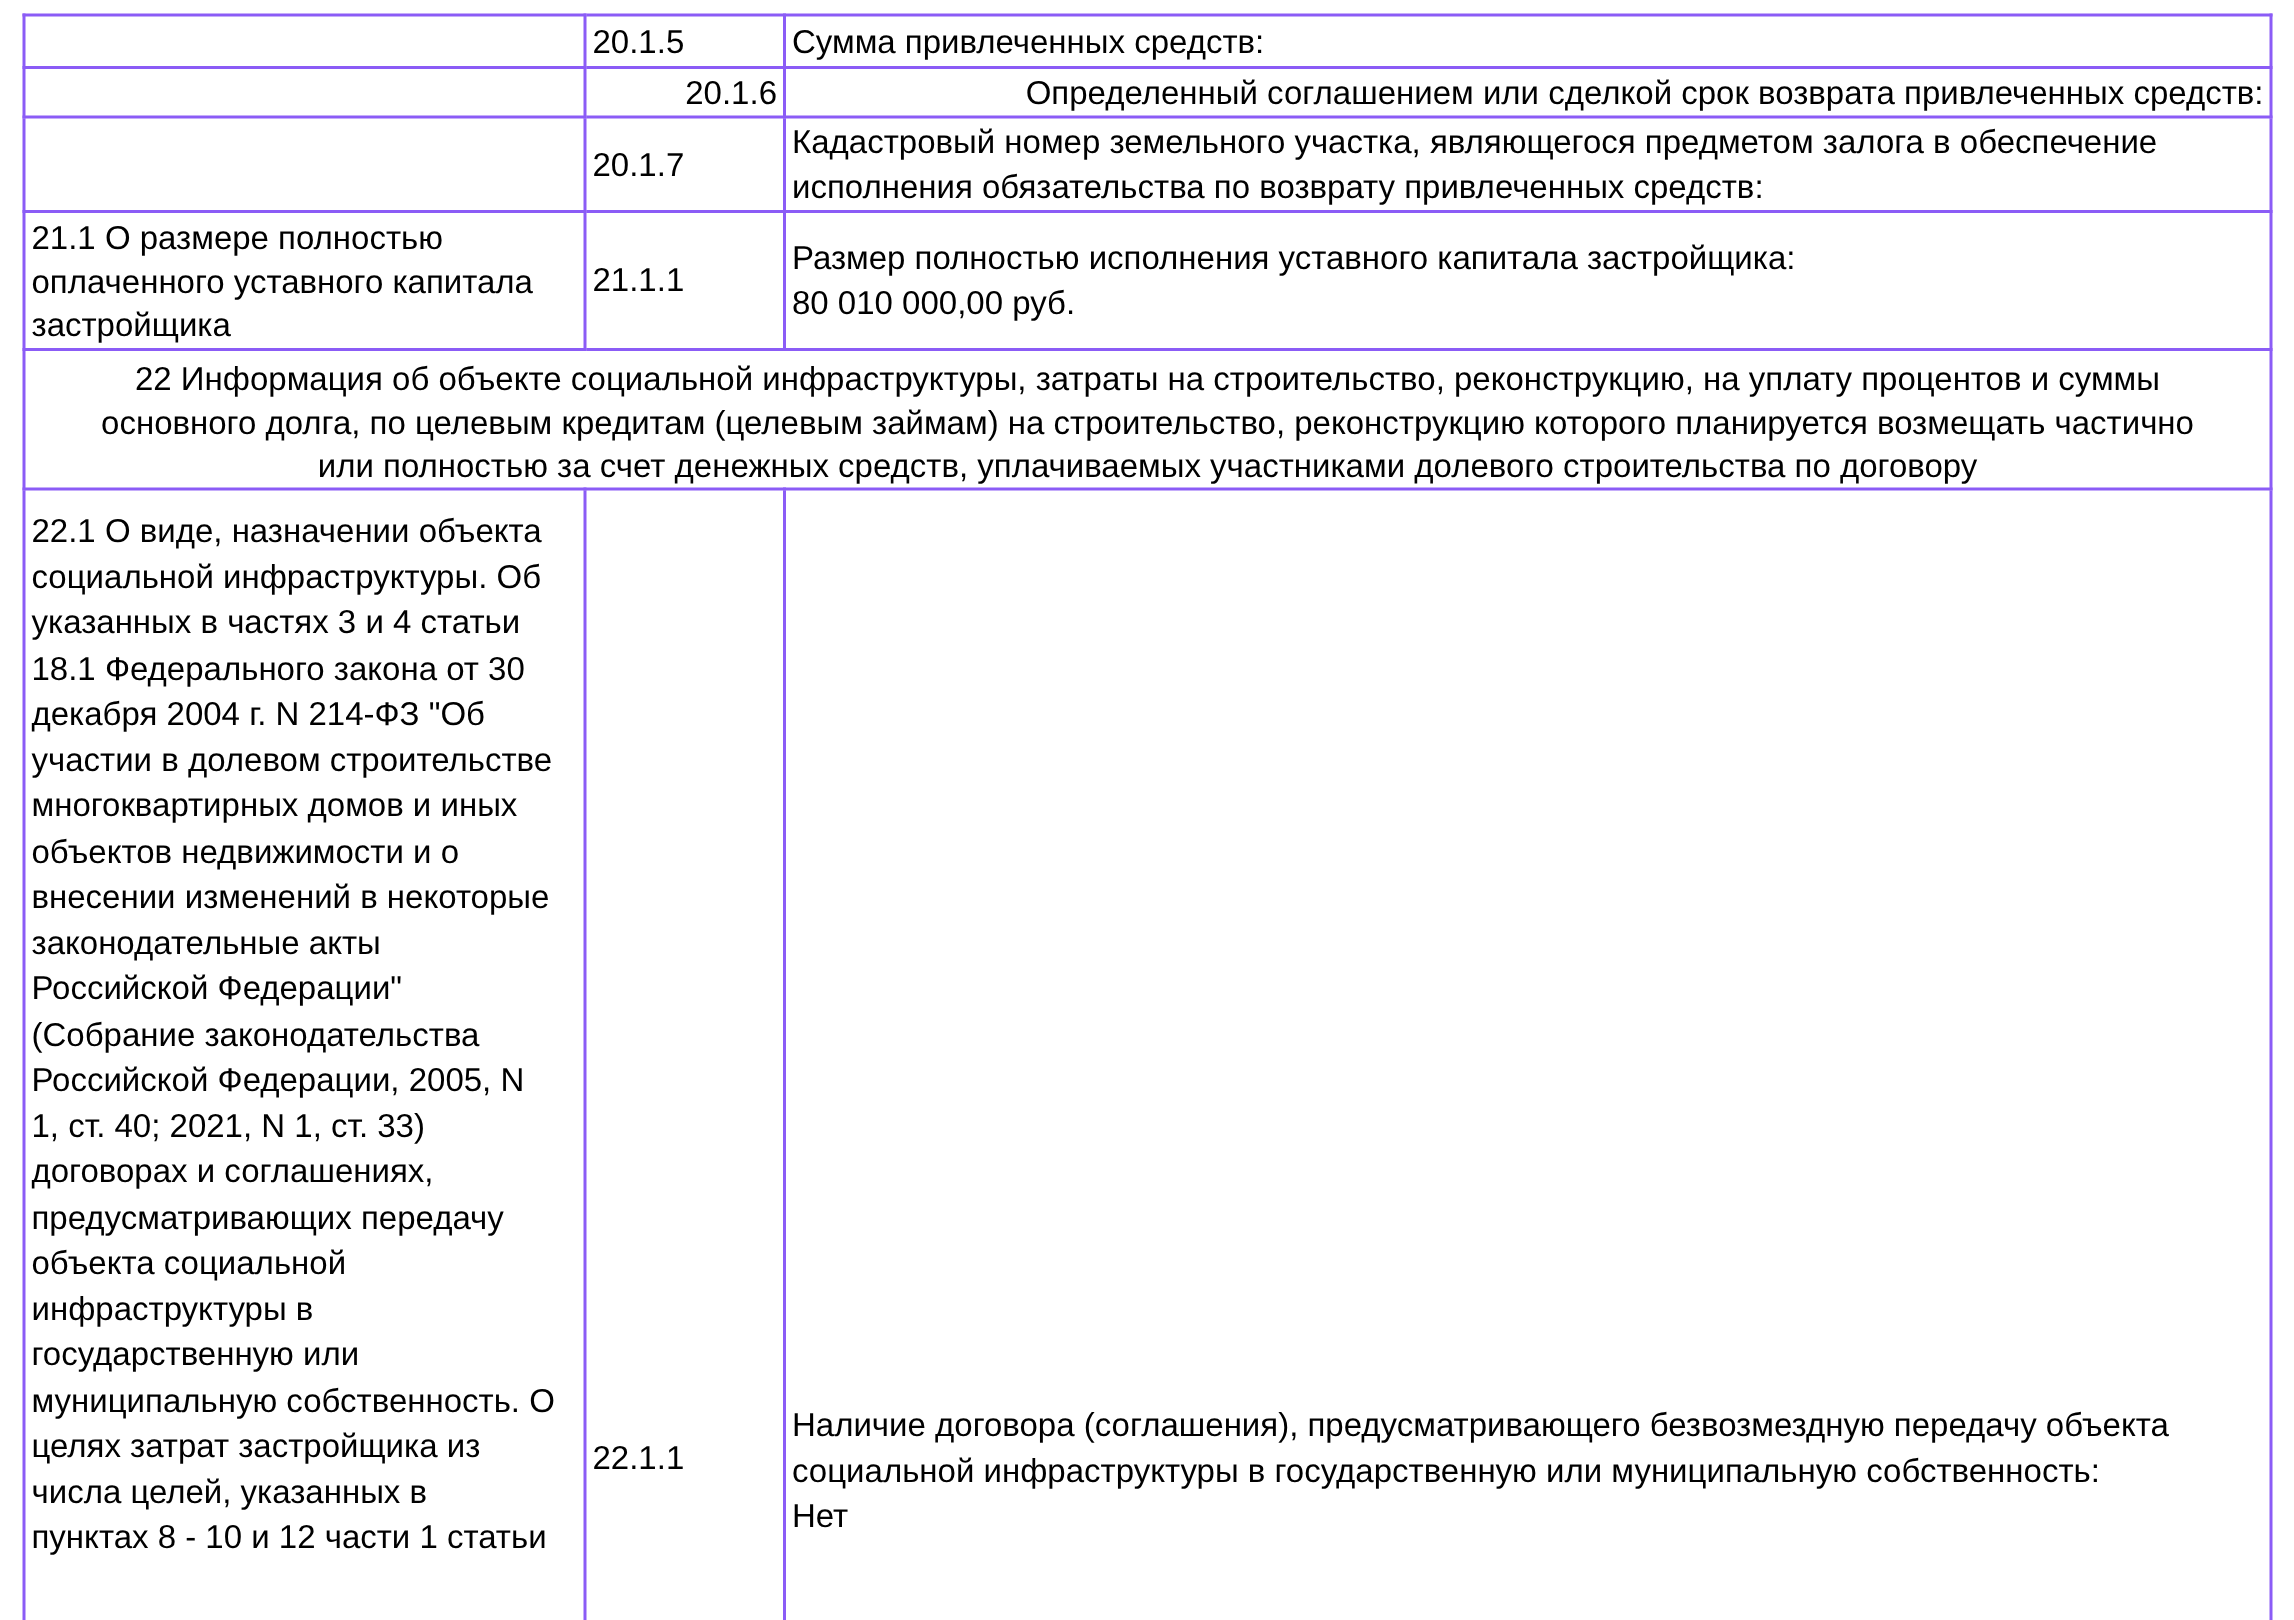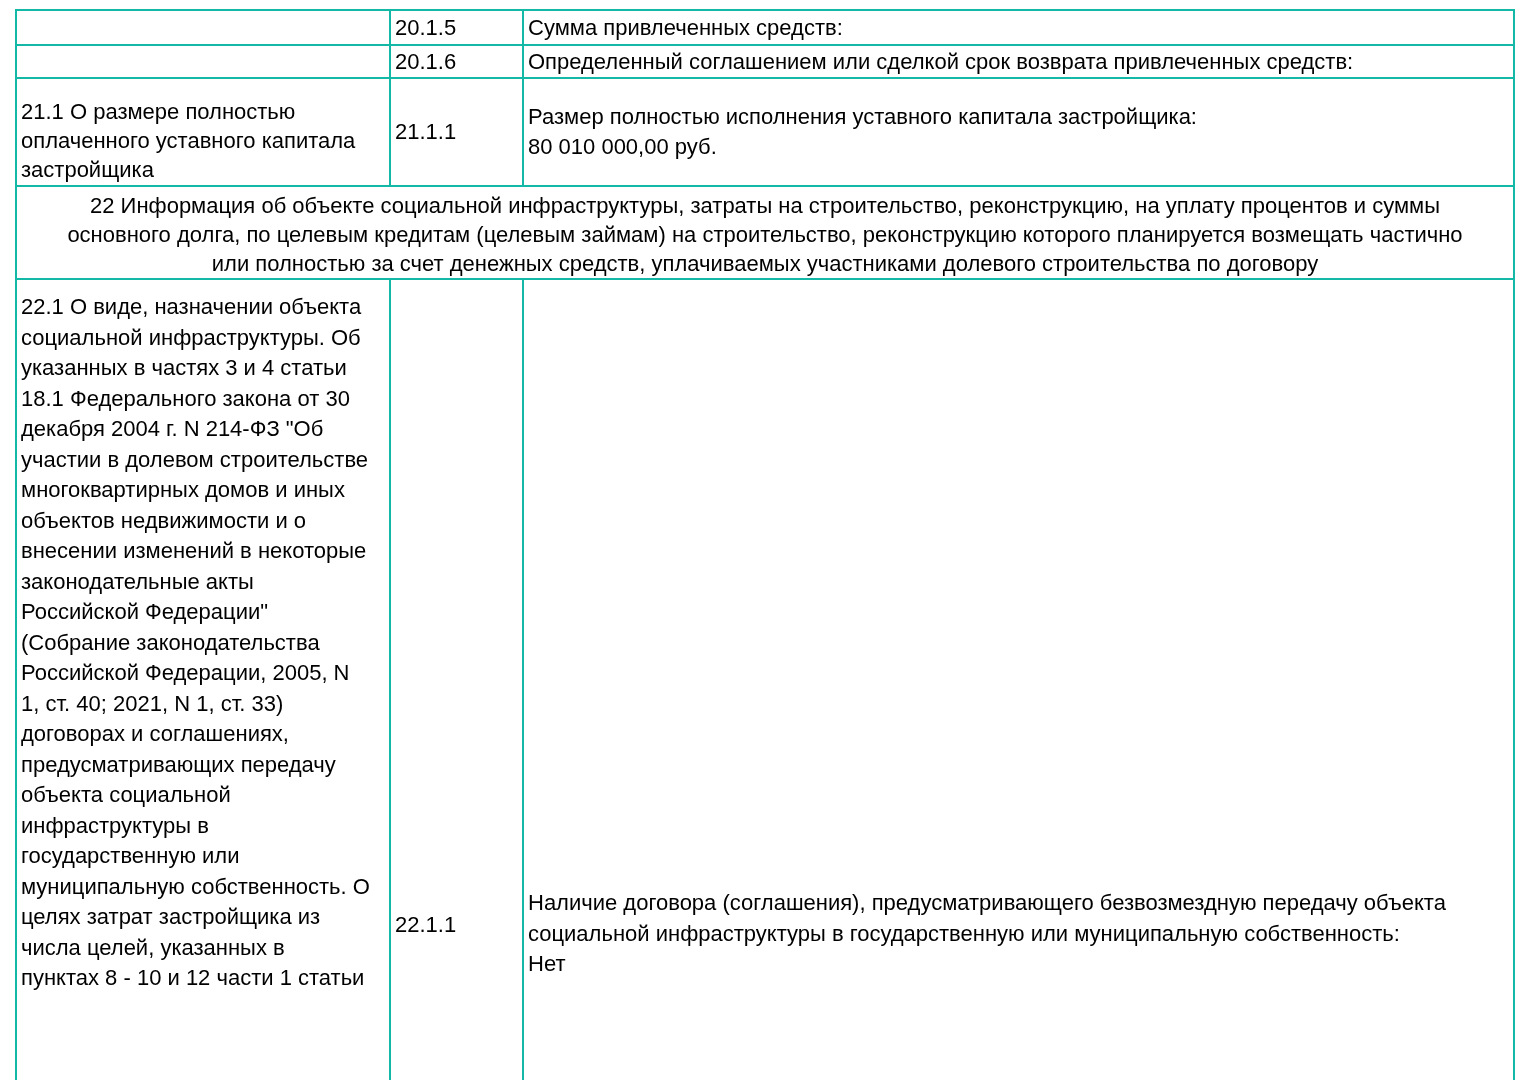--- a/index.html
+++ b/index.html
@@ -21,32 +21,32 @@
     left: 15px;
     top: 9px;
     width: 1498px;
     border-collapse: collapse;
     table-layout: fixed;
   }
   col.c1 { width: 374px; }
   col.c2 { width: 133px; }
   col.c3 { width: 991px; }
   td {
-    border: 2px solid #14b8a6;
+    border: 2px solid #8b5cf6;
     padding: 0 4px;
     vertical-align: middle;
     overflow: hidden;
   }
   .pre { white-space: pre-line; border-radius: 14px; }
   tr.r1 td { height: 33px; }
-  tr.r2 td { height: 31px; }
+  tr.r2 td { height: 31px; text-align: right; }
   tr.r3 td { height: 61px; }
   tr.r4 td { height: 37px; line-height: 29px; }
   tr.r5 td { height: 88px; }
-  tr.r5 td.topic { vertical-align: top; padding-top: 18px; line-height: 29px; }
+  tr.r5 td.topic { vertical-align: top; padding-top: 2px; line-height: 29px; }
   tr.r6 td { height: 87px; line-height: 29px; padding-top: 4px; text-align: center; }
   tr.r7 td { height: 720px; vertical-align: top; }
   tr.r7 td.topic { padding-top: 12px; line-height: 30.5px; }
   tr.r7 td.code { padding-top: 630px; }
   tr.r7 td.content { padding-top: 608px; line-height: 30.5px; }
   .bold { font-weight: normal; }
 </style>
 </head>
 <body>
 
@@ -63,20 +63,26 @@
     <td class="code">20.1.5</td>
     <td class="content pre">Сумма привлеченных средств:</td>
   </tr>
 
   <tr class="r2">
     <td class="topic"></td>
     <td class="code">20.1.6</td>
     <td class="content pre">Определенный соглашением или сделкой срок возврата привлеченных средств:</td>
   </tr>
 
+  <tr class="r3">
+    <td class="topic"></td>
+    <td class="code">20.1.7</td>
+    <td class="content pre">Кадастровый номер земельного участка, являющегося предметом залога в обеспечение
+исполнения обязательства по возврату привлеченных средств:</td>
+  </tr>
 
 
   <tr class="r5">
     <td class="topic pre">21.1 О размере полностью
 оплаченного уставного капитала
 застройщика</td>
     <td class="code">21.1.1</td>
     <td class="content">
       <div class="pre">Размер полностью исполнения уставного капитала застройщика:</div>
       <div class="bold">80 010 000,00 руб.</div>

